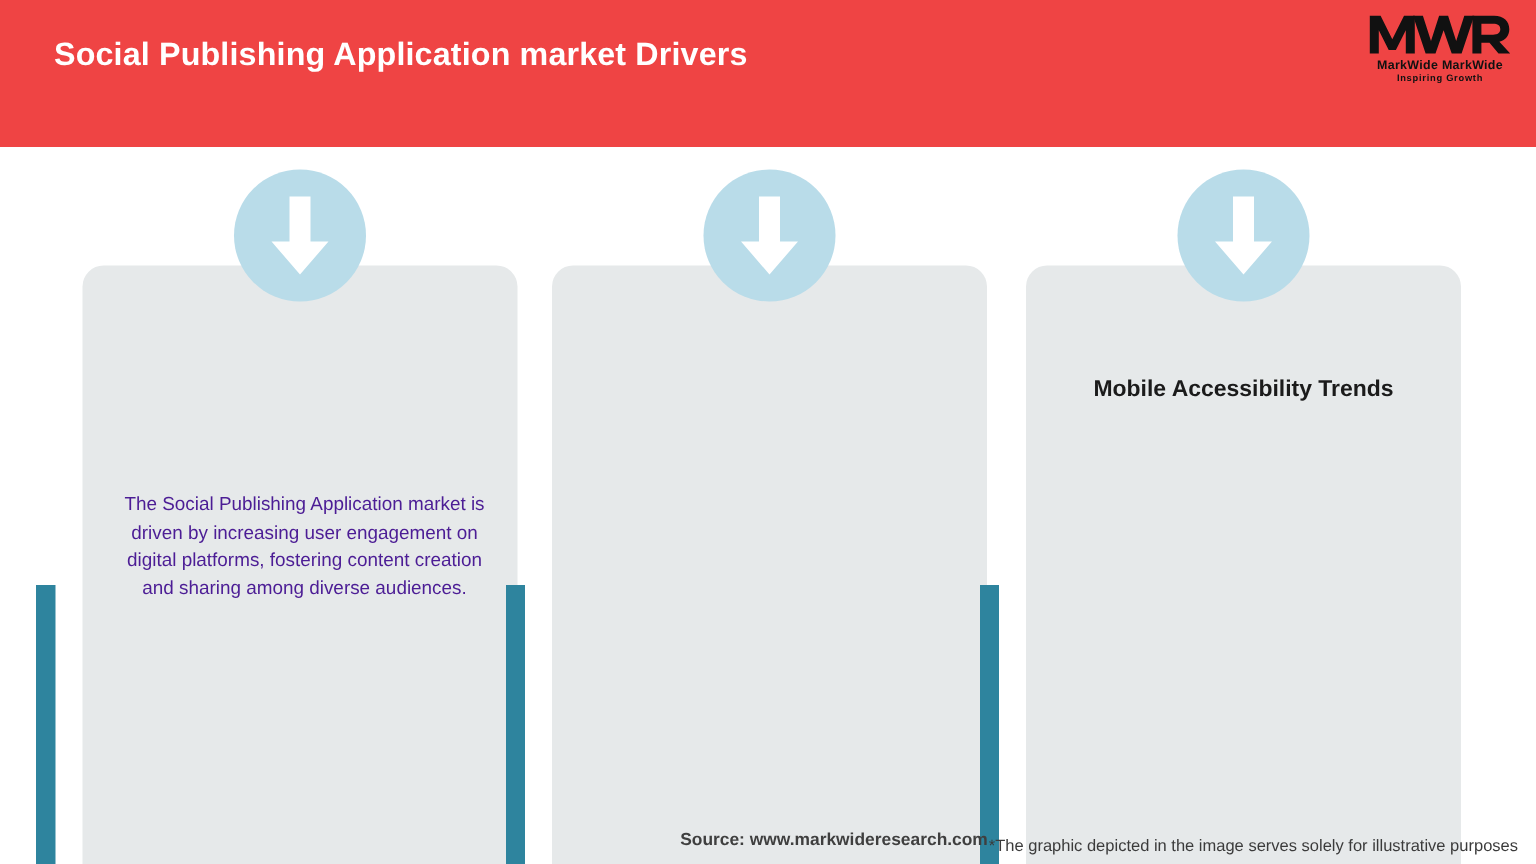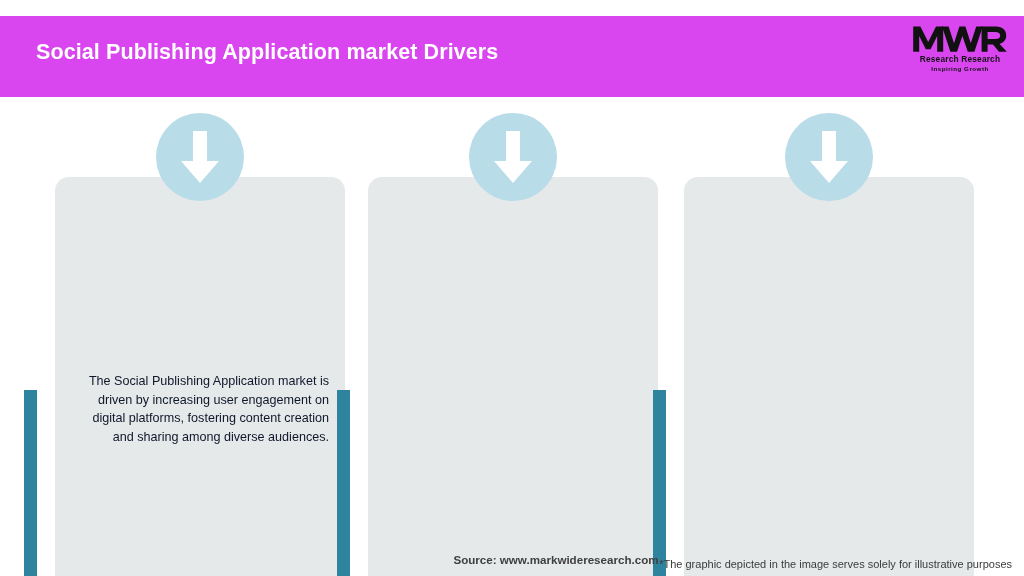--- a/index.html
+++ b/index.html
@@ -14,24 +14,24 @@
   body {
     font-family: "Liberation Sans", sans-serif;
     background: #ffffff;
     position: relative;
   }
 
   
   .header {
     position: absolute;
     left: 0;
-    top: 16px;
-    width: 1024px;
-    height: 81px;
-    background: #d946ef;
+    top: 0;
+    width: 1024px;
+    height: 98px;
+    background: #ef4444;
   }
 
   .header-title {
     position: absolute;
     left: 36px;
     top: 24px;
     font-size: 21.5px;
     font-weight: bold;
     color: #ffffff;
     letter-spacing: 0.1px;
@@ -141,25 +141,24 @@
     font-weight: bold;
     color: #1B1B1B;
     line-height: 1.42;
   }
 
   .card-body {
     position: absolute;
     top: 150px;
     left: 22px;
     width: 252px;
-    text-align: right;
+    text-align: center;
     font-size: 12.6px;
-    color: #0f172a;
+    color: #4c1d95;
     line-height: 1.48;
-    margin-top: 45px;
   }
 
   
   .source {
     position: absolute;
     left: 0;
     top: 553px;
     width: 1024px;
     text-align: center;
     font-size: 11.6px;
@@ -187,21 +186,21 @@
     <svg class="logo-mark" viewBox="0 0 160 52">
       <g fill="#111111">
 
         <path d="M2 48 L2 6 L14 6 L27 32 L40 6 L52 6 L52 48 L42 48 L42 22 L31 44 L23 44 L12 22 L12 48 Z"></path>
 
         <path d="M50 6 L61 6 L70 34 L79 6 L89 6 L98 34 L107 6 L118 6 L104 48 L93 48 L84 22 L75 48 L64 48 Z"></path>
 
         <path d="M116 48 L116 6 L140 6 C151 6 157 12 157 21 C157 28 153 33 146 35 L158 48 L145 48 L135 36 L126 36 L126 48 Z M126 15 L126 27 L139 27 C144 27 147 25 147 21 C147 17 144 15 139 15 Z"></path>
       </g>
     </svg>
-    <div class="logo-name">Research Research</div>
+    <div class="logo-name">MarkWide MarkWide</div>
     <div class="logo-tagline">Inspiring Growth</div>
   </div>
 </div>
 
 <div class="cards">
 
   <div class="card-wrap c0">
     <div class="card-frame"></div>
     <div class="card">
       <div class="arrow-badge">
@@ -225,20 +224,21 @@
   </div>
 
   <div class="card-wrap c2">
     <div class="card-frame"></div>
     <div class="card">
       <div class="arrow-badge">
         <svg width="44" height="56" viewBox="0 0 44 56" aria-hidden="true">
           <path d="M15 2 L29 2 L29 32 L41 32 L22 54 L3 32 L15 32 Z" fill="#FFFFFF"></path>
         </svg>
       </div>
+      <div class="card-title">Mobile Accessibility Trends</div>
     </div>
   </div>
 
 </div>
 
 <div class="source">Source: www.markwideresearch.com</div>
 
 <div class="disclaimer">*The graphic depicted in the image serves solely for illustrative purposes</div>
 
 </body></html>

